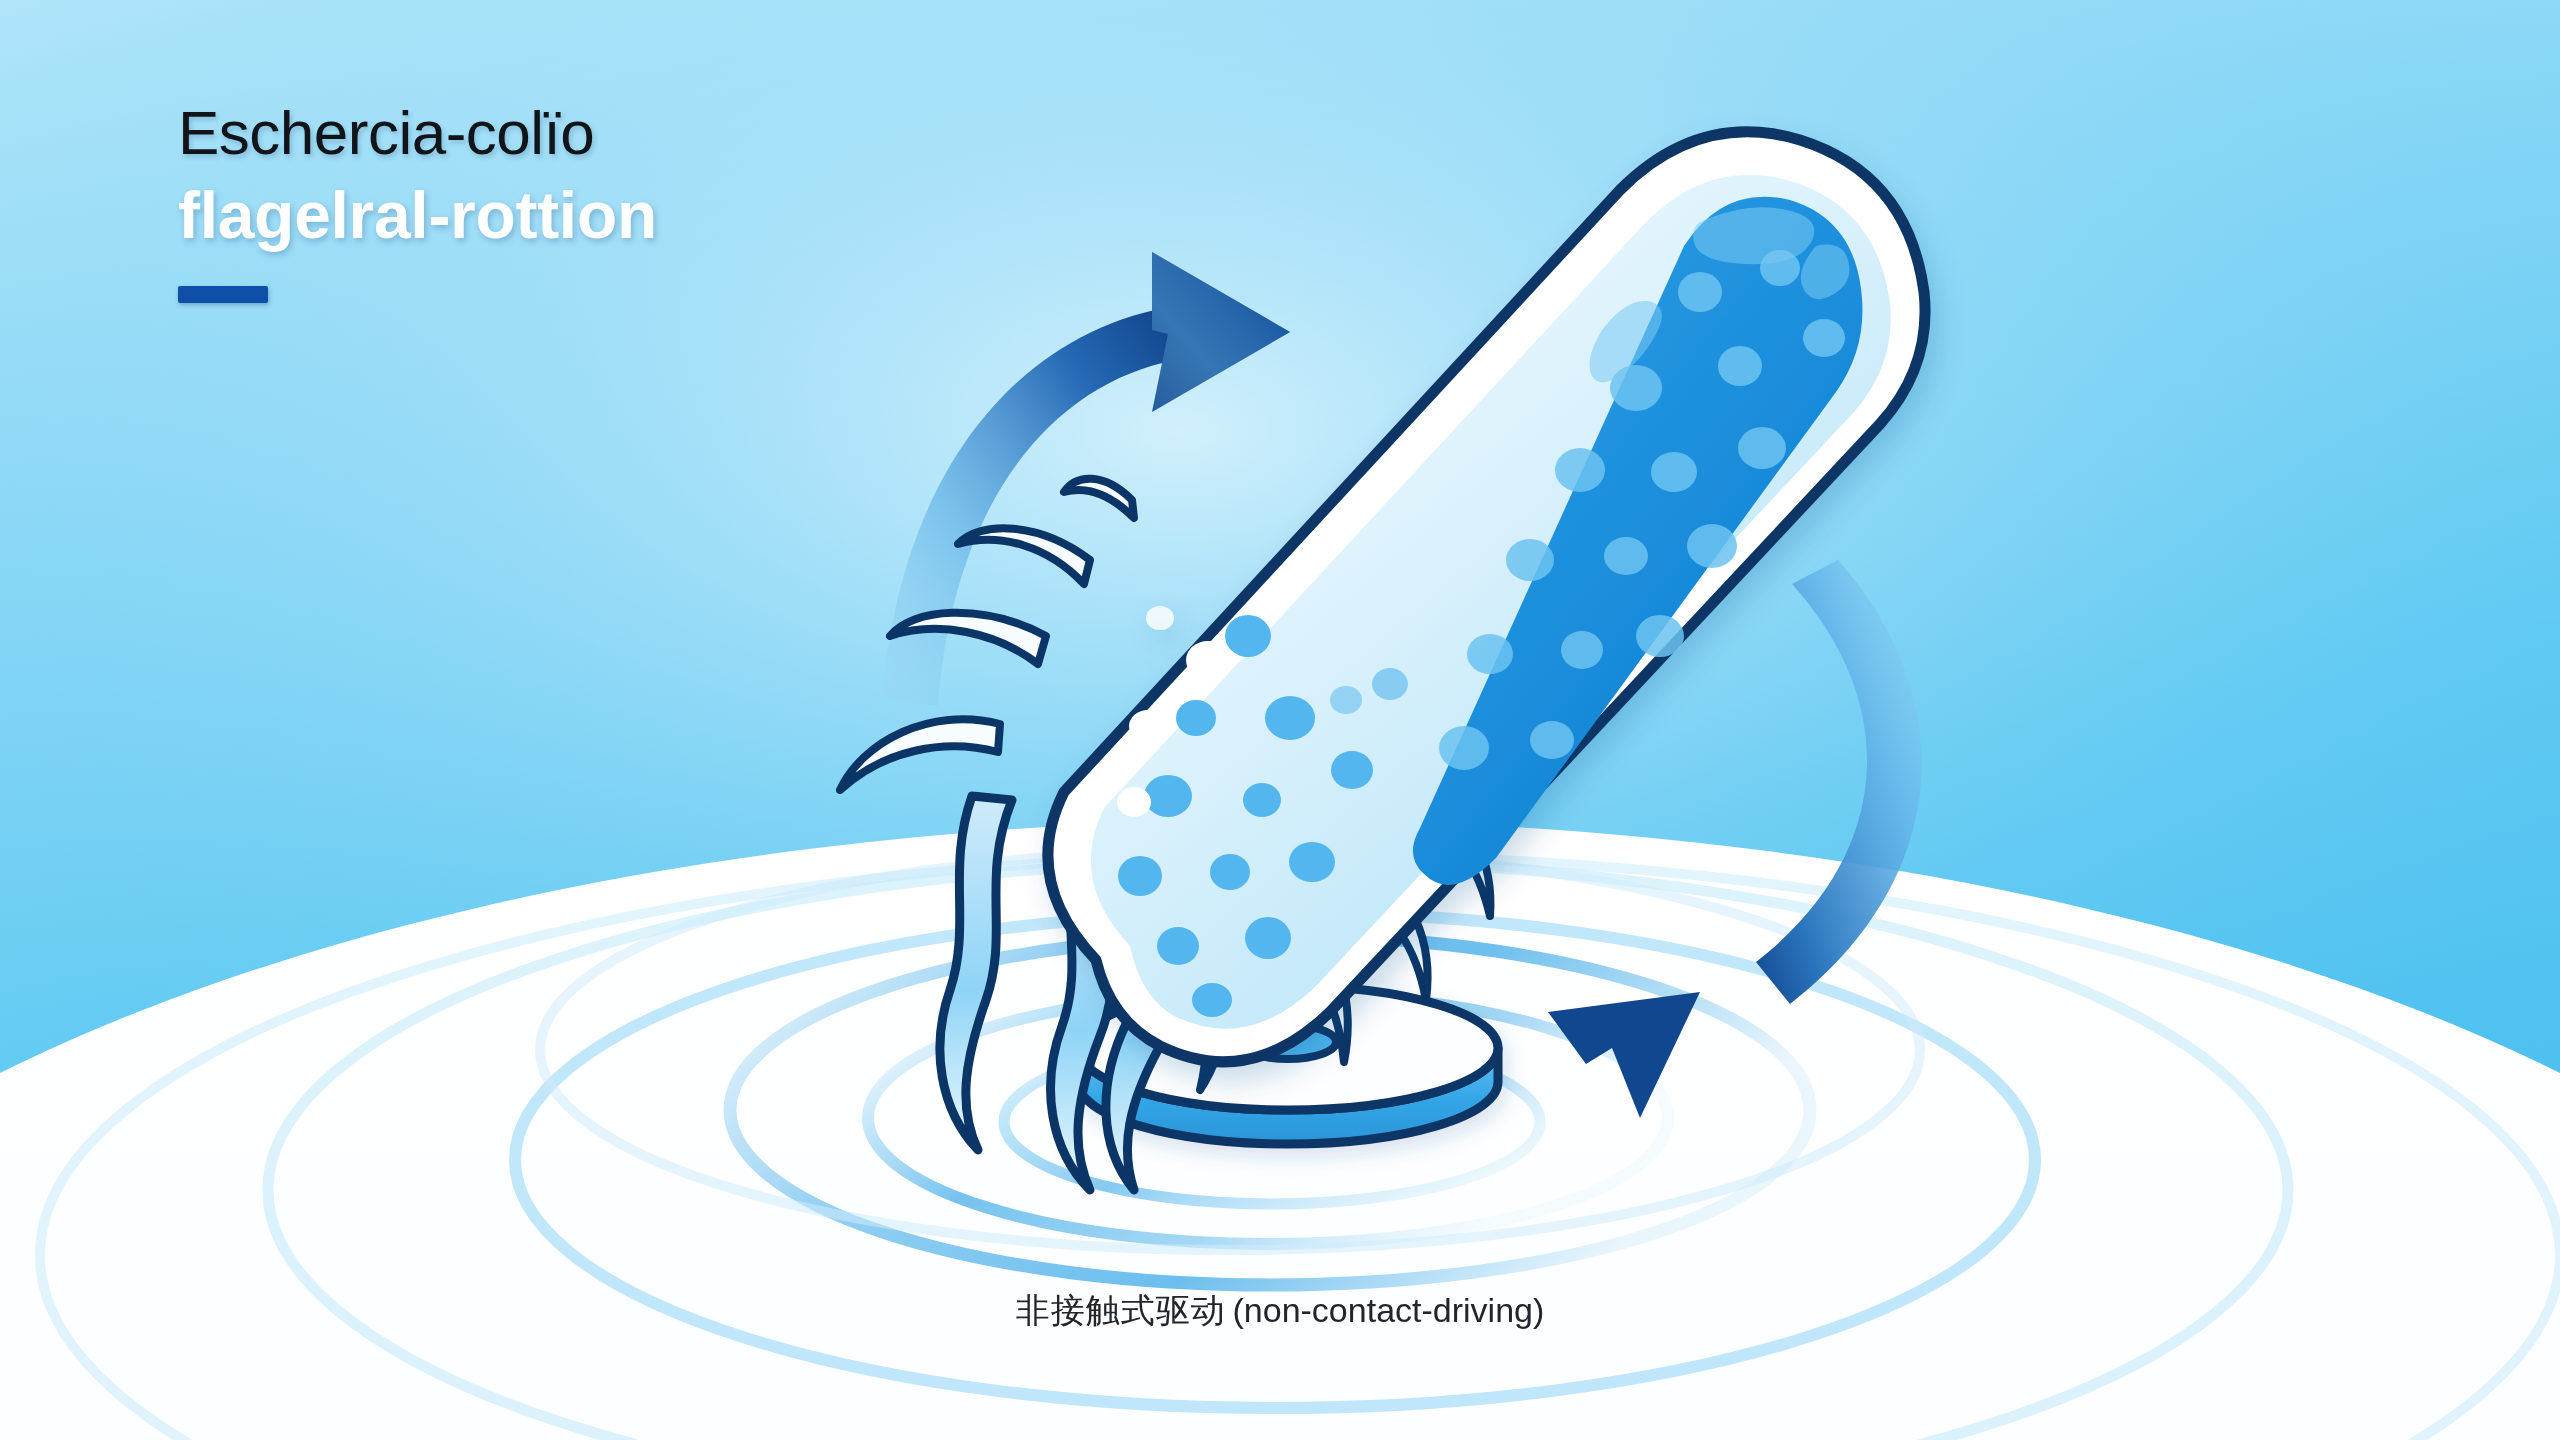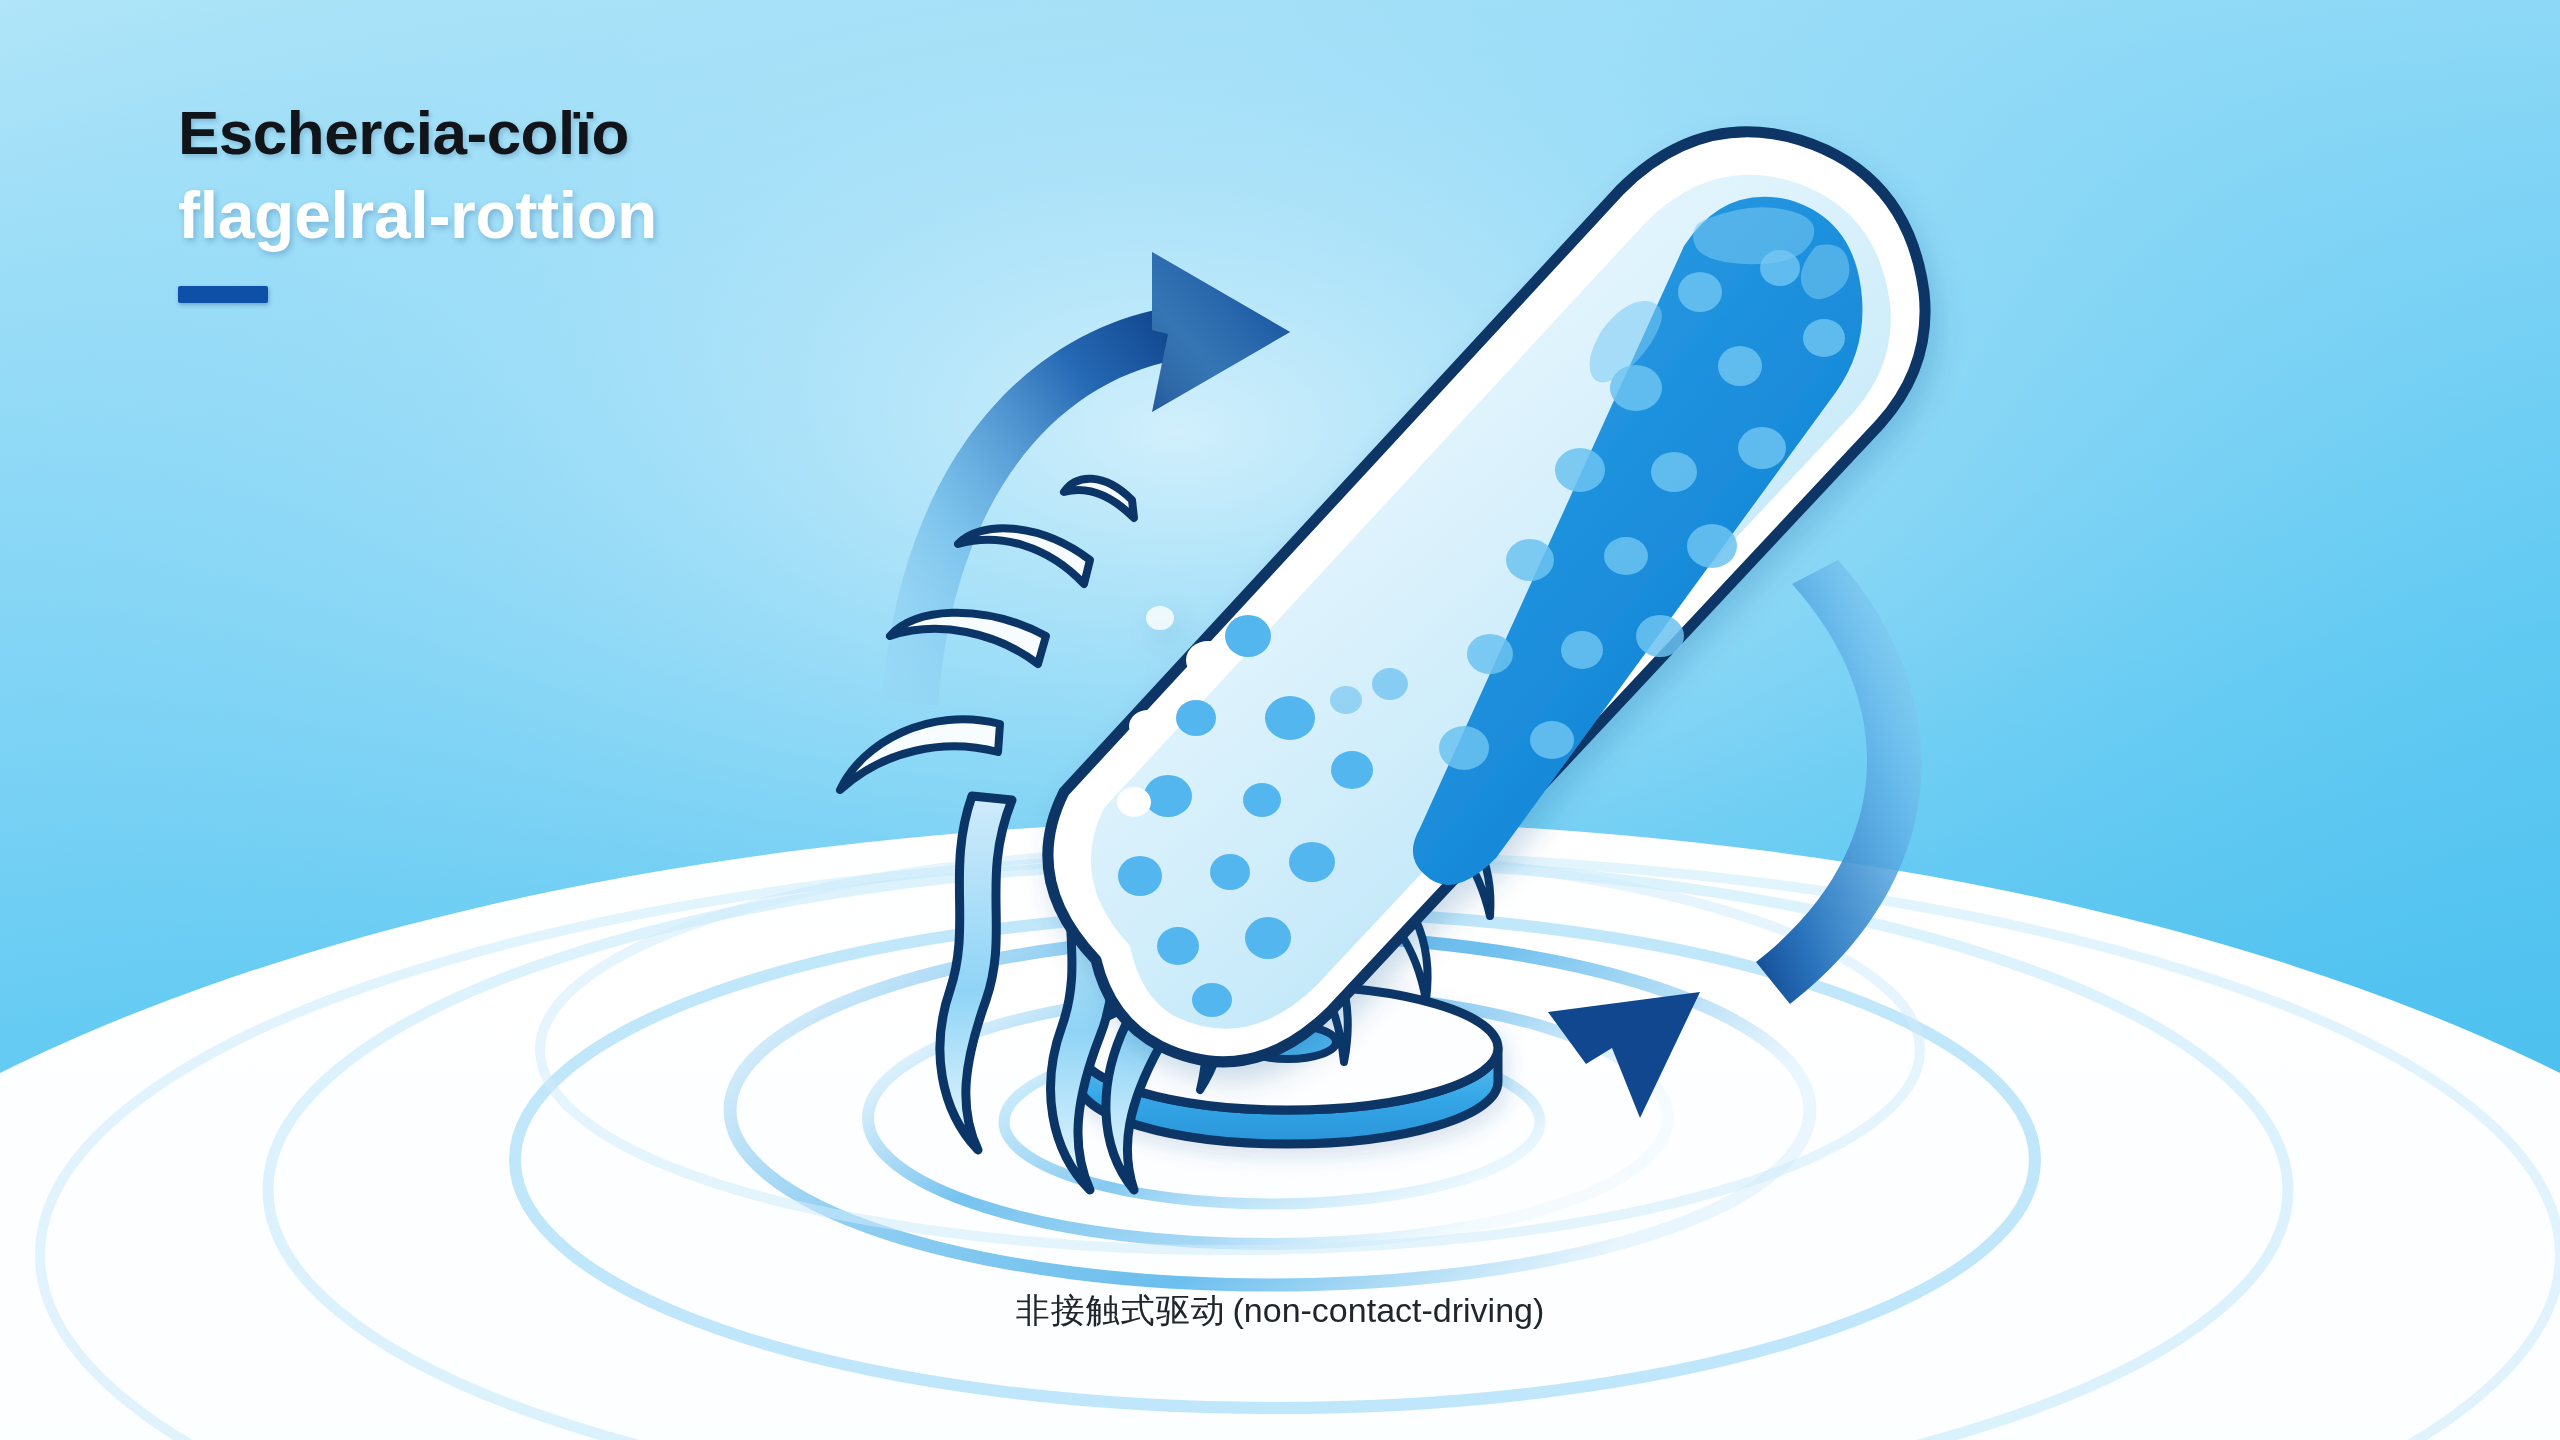--- a/index.html
+++ b/index.html
@@ -21,21 +21,21 @@
     width: 100%;
     height: 100%;
     display: block;
   }
   
   .txt { position: absolute; white-space: nowrap; }
 
   #title-block { left: 178px; top: 100px; }
   #title-main {
     font-size: 62px;
-    font-weight: 700;
+    font-weight: 400;
     color: #111418;
     letter-spacing: -0.5px;
     line-height: 1.05;
     text-shadow: 2px 3px 5px rgba(20,60,110,0.22);
   }
   #title-sub {
     margin-top: 16px;
     font-size: 66px;
     font-weight: 700;
     color: #ffffff;

